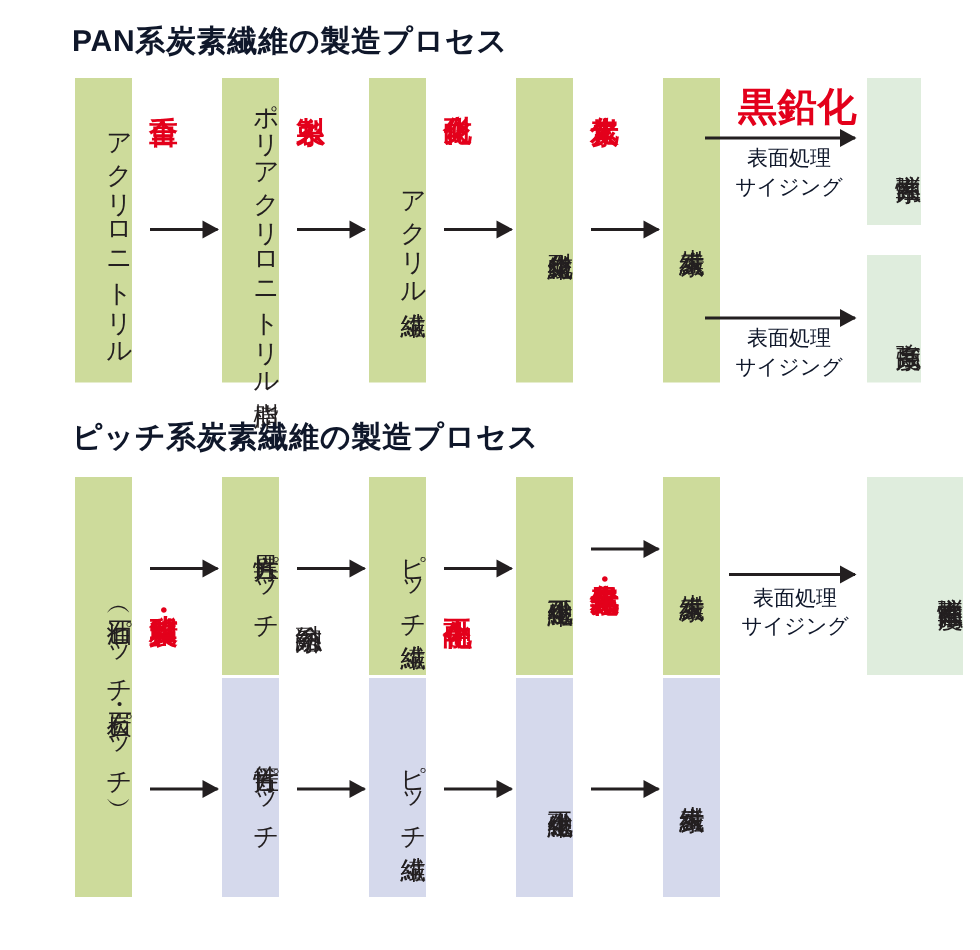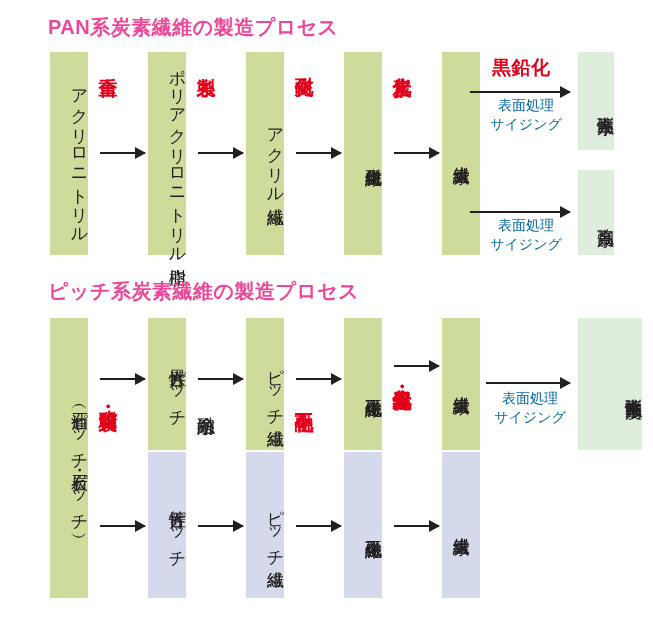--- a/index.html
+++ b/index.html
@@ -9,21 +9,21 @@
     font-family:"Liberation Sans","DejaVu Sans",sans-serif;
     overflow:hidden;
     position:relative;
   }
   .stage{position:absolute;left:0;top:0;width:653px;height:633px;}
 
   .title{
     position:absolute;
     font-size:20px;
     font-weight:bold;
-    color:#ec4899;
+    color:#0f172a;
     letter-spacing:0.5px;
     white-space:nowrap;
   }
 
   
   .vbox{
     position:absolute;
     box-sizing:border-box;
     display:flex;
     flex-direction:row-reverse;
@@ -56,21 +56,21 @@
     color:#231f20;
   }
   .vlabel.red{color:#e3001b;font-weight:bold;font-size:19px;}
   .vlabel.blk{color:#231f20;font-weight:500;}
 
   
   .hlabel{
     position:absolute;
     font-size:14px;
     line-height:1.2;
-    color:#0369a1;
+    color:#0f172a;
     text-align:center;
     white-space:nowrap;
     font-weight:500;
   }
 
   
   .arrow{position:absolute;height:2px;background:#231f20;}
   .arrow::after{
     content:"";
     position:absolute;
@@ -107,21 +107,21 @@
   <div class="arrow" style="left:296px;top:152px;width:45px;"></div>
 
   <div class="vbox green" style="left:344px;top:52px;width:38px;height:203px;">耐炎化繊維</div>
 
   <div class="vlabel red" style="left:392px;top:62px;">炭素化</div>
 
   <div class="arrow" style="left:394px;top:152px;width:45px;"></div>
 
   <div class="vbox green center" style="left:442px;top:52px;width:38px;height:203px;">炭素繊維</div>
 
-  <div class="vlabel red" style="left:492px;top:58px;writing-mode:horizontal-tb;text-orientation:mixed;font-size:19px;">黒鉛化</div>
+  <div class="vlabel red" style="left:492px;top:58px;writing-mode:horizontal-tb;text-orientation:mixed;font-size:26px;">黒鉛化</div>
 
   <div class="arrow" style="left:470px;top:91px;width:100px;"></div>
 
   <div class="hlabel" style="left:478px;top:97px;width:96px;">表面処理</div>
   <div class="hlabel" style="left:478px;top:116px;width:96px;">サイジング</div>
 
   <div class="vbox lightgreen" style="left:578px;top:52px;width:36px;height:98px;">高弾性率糸</div>
 
   <div class="arrow" style="left:470px;top:211px;width:100px;"></div>
 

